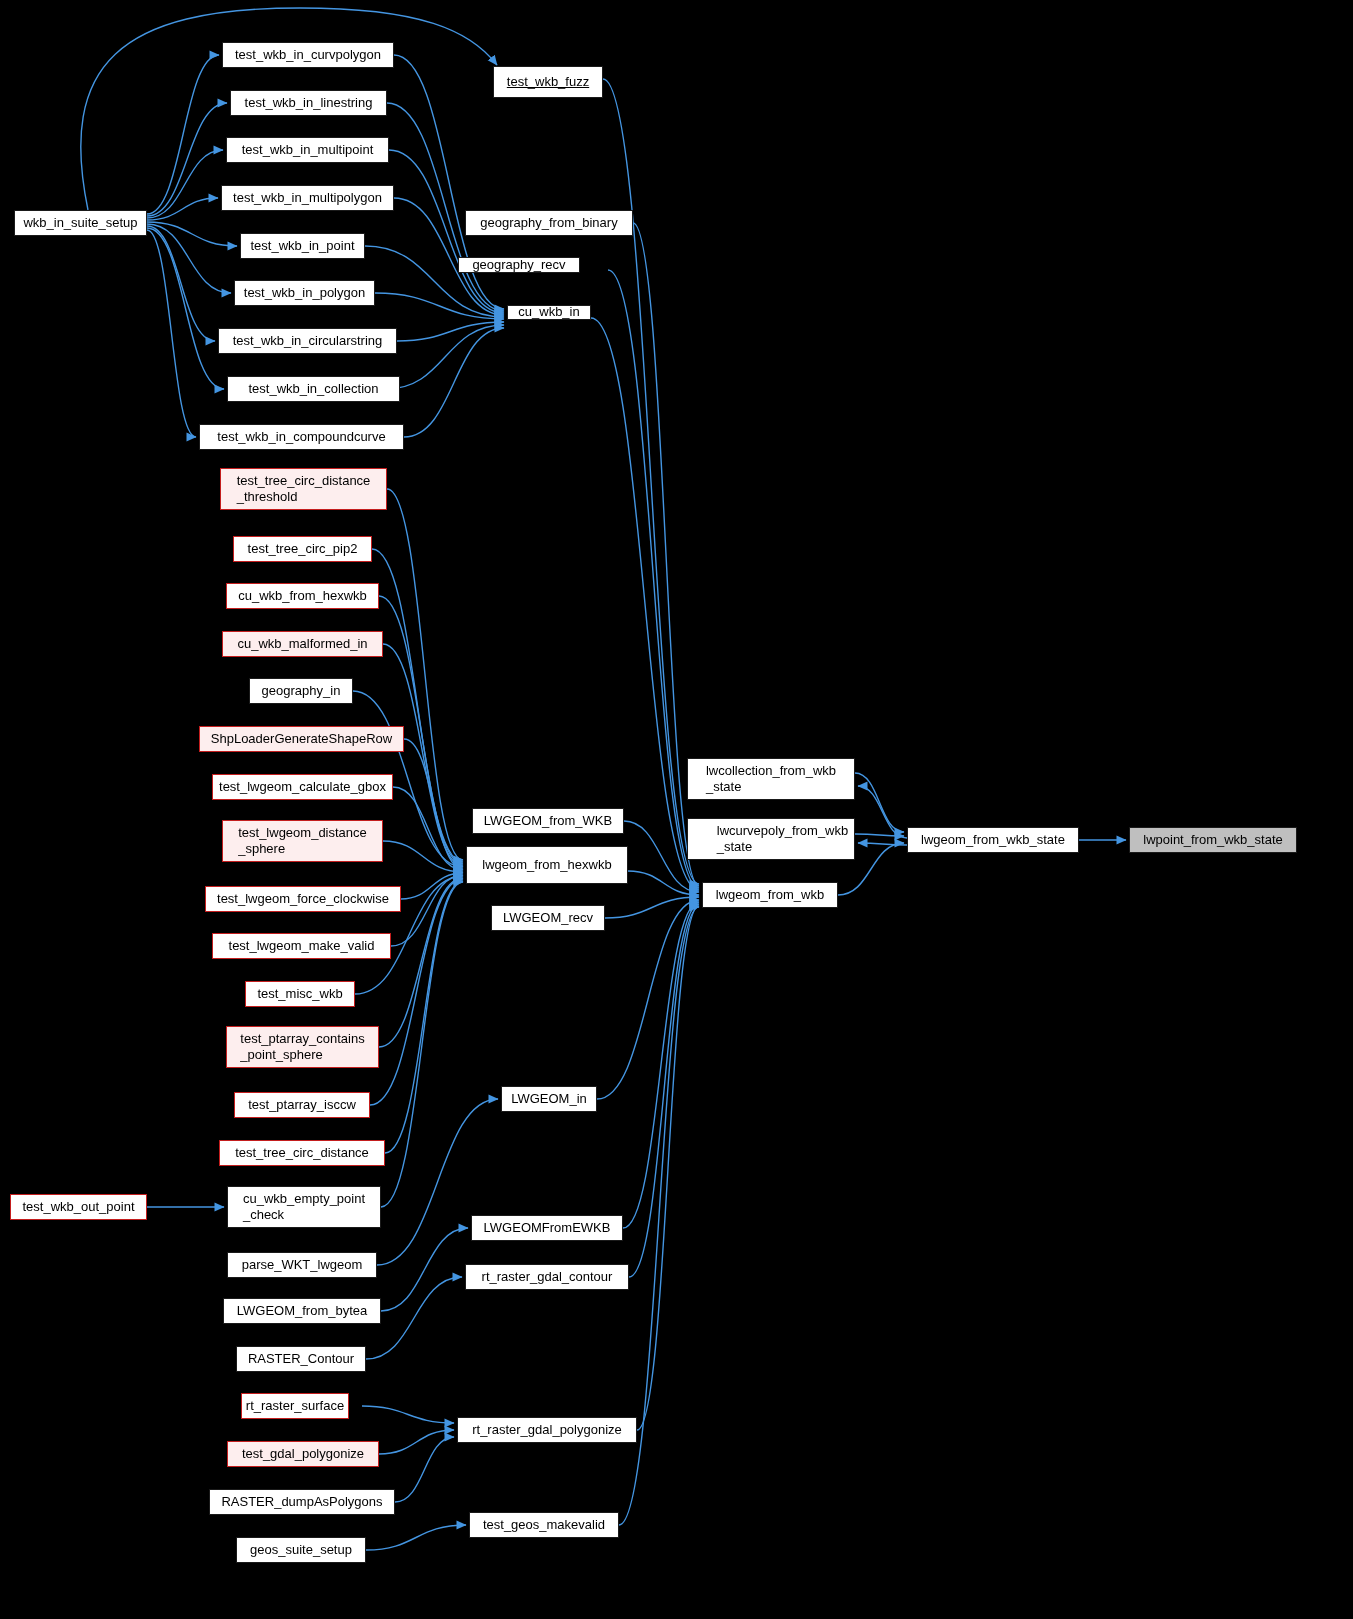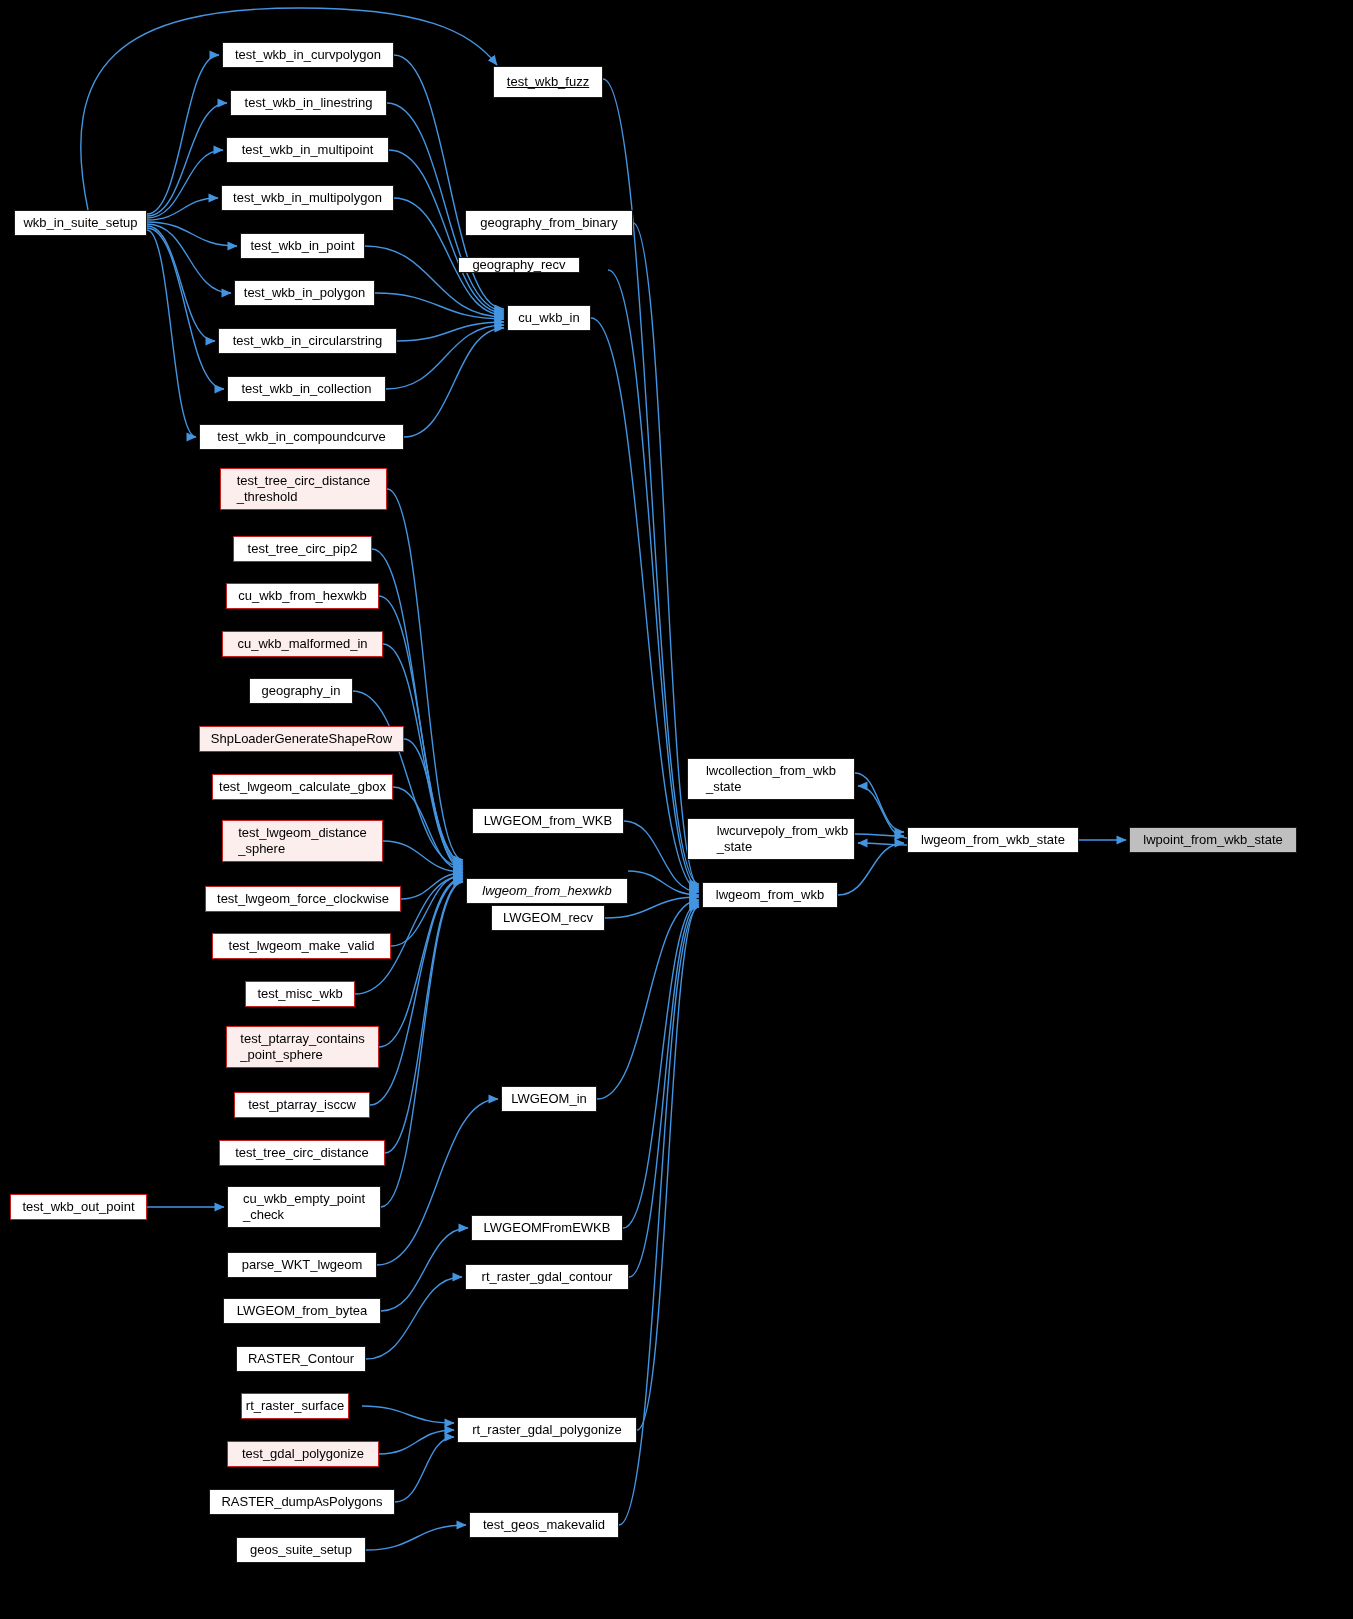--- a/index.html
+++ b/index.html
@@ -100,21 +100,21 @@
     </svg>
 
 <div class="node k-plain" style="left: 14px; top: 210px; width: 133px; height: 26px;">wkb_in_suite_setup</div>
     <div class="node k-plain" style="left: 222px; top: 42px; width: 172px; height: 26px;">test_wkb_in_curvpolygon</div>
     <div class="node k-plain" style="left: 230px; top: 90px; width: 157px; height: 26px;">test_wkb_in_linestring</div>
     <div class="node k-plain" style="left: 226px; top: 137px; width: 163px; height: 26px;">test_wkb_in_multipoint</div>
     <div class="node k-plain" style="left: 221px; top: 185px; width: 173px; height: 26px;">test_wkb_in_multipolygon</div>
     <div class="node k-plain" style="left: 240px; top: 233px; width: 125px; height: 26px;">test_wkb_in_point</div>
     <div class="node k-plain" style="left: 234px; top: 280px; width: 141px; height: 26px;">test_wkb_in_polygon</div>
     <div class="node k-plain" style="left: 218px; top: 328px; width: 179px; height: 26px;">test_wkb_in_circularstring</div>
-    <div class="node k-plain" style="left: 227px; top: 376px; width: 159px; height: 26px;">test_wkb_in_collection</div>
+    <div class="node k-plain" style="left: 227px; top: 376px; width: 173px; height: 26px;">test_wkb_in_collection</div>
     <div class="node k-plain" style="left: 199px; top: 424px; width: 205px; height: 26px;">test_wkb_in_compoundcurve</div>
     <div class="node k-truncpink" style="left: 220px; top: 468px; width: 167px; height: 42px;">test_tree_circ_distance
 _threshold</div>
     <div class="node k-trunc" style="left: 233px; top: 536px; width: 139px; height: 26px;">test_tree_circ_pip2</div>
     <div class="node k-trunc" style="left: 226px; top: 583px; width: 153px; height: 26px;">cu_wkb_from_hexwkb</div>
     <div class="node k-truncpink" style="left: 222px; top: 631px; width: 161px; height: 26px;">cu_wkb_malformed_in</div>
     <div class="node k-plain" style="left: 249px; top: 678px; width: 104px; height: 26px;">geography_in</div>
     <div class="node k-truncpink" style="left: 199px; top: 726px; width: 205px; height: 26px;">ShpLoaderGenerateShapeRow</div>
     <div class="node k-trunc" style="left: 212px; top: 774px; width: 181px; height: 26px;">test_lwgeom_calculate_gbox</div>
     <div class="node k-truncpink" style="left: 222px; top: 820px; width: 161px; height: 42px;">test_lwgeom_distance
@@ -132,23 +132,23 @@
     <div class="node k-plain" style="left: 223px; top: 1298px; width: 158px; height: 26px;">LWGEOM_from_bytea</div>
     <div class="node k-plain" style="left: 236px; top: 1346px; width: 130px; height: 26px;">RASTER_Contour</div>
     <div class="node k-trunc" style="left: 241px; top: 1393px; width: 108px; height: 26px;">rt_raster_surface</div>
     <div class="node k-truncpink" style="left: 227px; top: 1441px; width: 152px; height: 26px;">test_gdal_polygonize</div>
     <div class="node k-plain" style="left: 209px; top: 1489px; width: 186px; height: 26px;">RASTER_dumpAsPolygons</div>
     <div class="node k-plain" style="left: 236px; top: 1537px; width: 130px; height: 26px;">geos_suite_setup</div>
     <div class="node k-trunc" style="left: 10px; top: 1194px; width: 137px; height: 26px;">test_wkb_out_point</div>
     <div class="node k-plain" style="left: 493px; top: 66px; width: 110px; height: 32px; text-decoration: underline;">test_wkb_fuzz</div>
     <div class="node k-plain" style="left: 465px; top: 210px; width: 168px; height: 26px;">geography_from_binary</div>
     <div class="node k-plain" style="left: 458px; top: 257px; width: 122px; height: 16px;">geography_recv</div>
-    <div class="node k-plain" style="left: 507px; top: 305px; width: 84px; height: 26px;">cu_wkb_in</div>
+    <div class="node k-plain" style="left: 507px; top: 305px; width: 84px; height: 15px;">cu_wkb_in</div>
     <div class="node k-plain" style="left: 472px; top: 808px; width: 152px; height: 26px;">LWGEOM_from_WKB</div>
-    <div class="node k-plain" style="left: 466px; top: 878px; width: 162px; height: 26px; font-style: italic;">lwgeom_from_hexwkb</div>
+    <div class="node k-plain" style="left: 466px; top: 846px; width: 162px; height: 38px;">lwgeom_from_hexwkb</div>
     <div class="node k-plain" style="left: 491px; top: 905px; width: 114px; height: 26px;">LWGEOM_recv</div>
     <div class="node k-plain" style="left: 501px; top: 1086px; width: 96px; height: 26px;">LWGEOM_in</div>
     <div class="node k-plain" style="left: 471px; top: 1215px; width: 152px; height: 26px;">LWGEOMFromEWKB</div>
     <div class="node k-plain" style="left: 465px; top: 1264px; width: 164px; height: 26px;">rt_raster_gdal_contour</div>
     <div class="node k-plain" style="left: 457px; top: 1417px; width: 180px; height: 26px;">rt_raster_gdal_polygonize</div>
     <div class="node k-plain" style="left: 469px; top: 1512px; width: 150px; height: 26px;">test_geos_makevalid</div>
     <div class="node k-plain" style="left: 687px; top: 758px; width: 168px; height: 42px;">lwcollection_from_wkb
 _state</div>
     <div class="node k-plain" style="left: 687px; top: 818px; width: 168px; height: 42px; padding-left: 25px;">lwcurvepoly_from_wkb
 _state</div>

